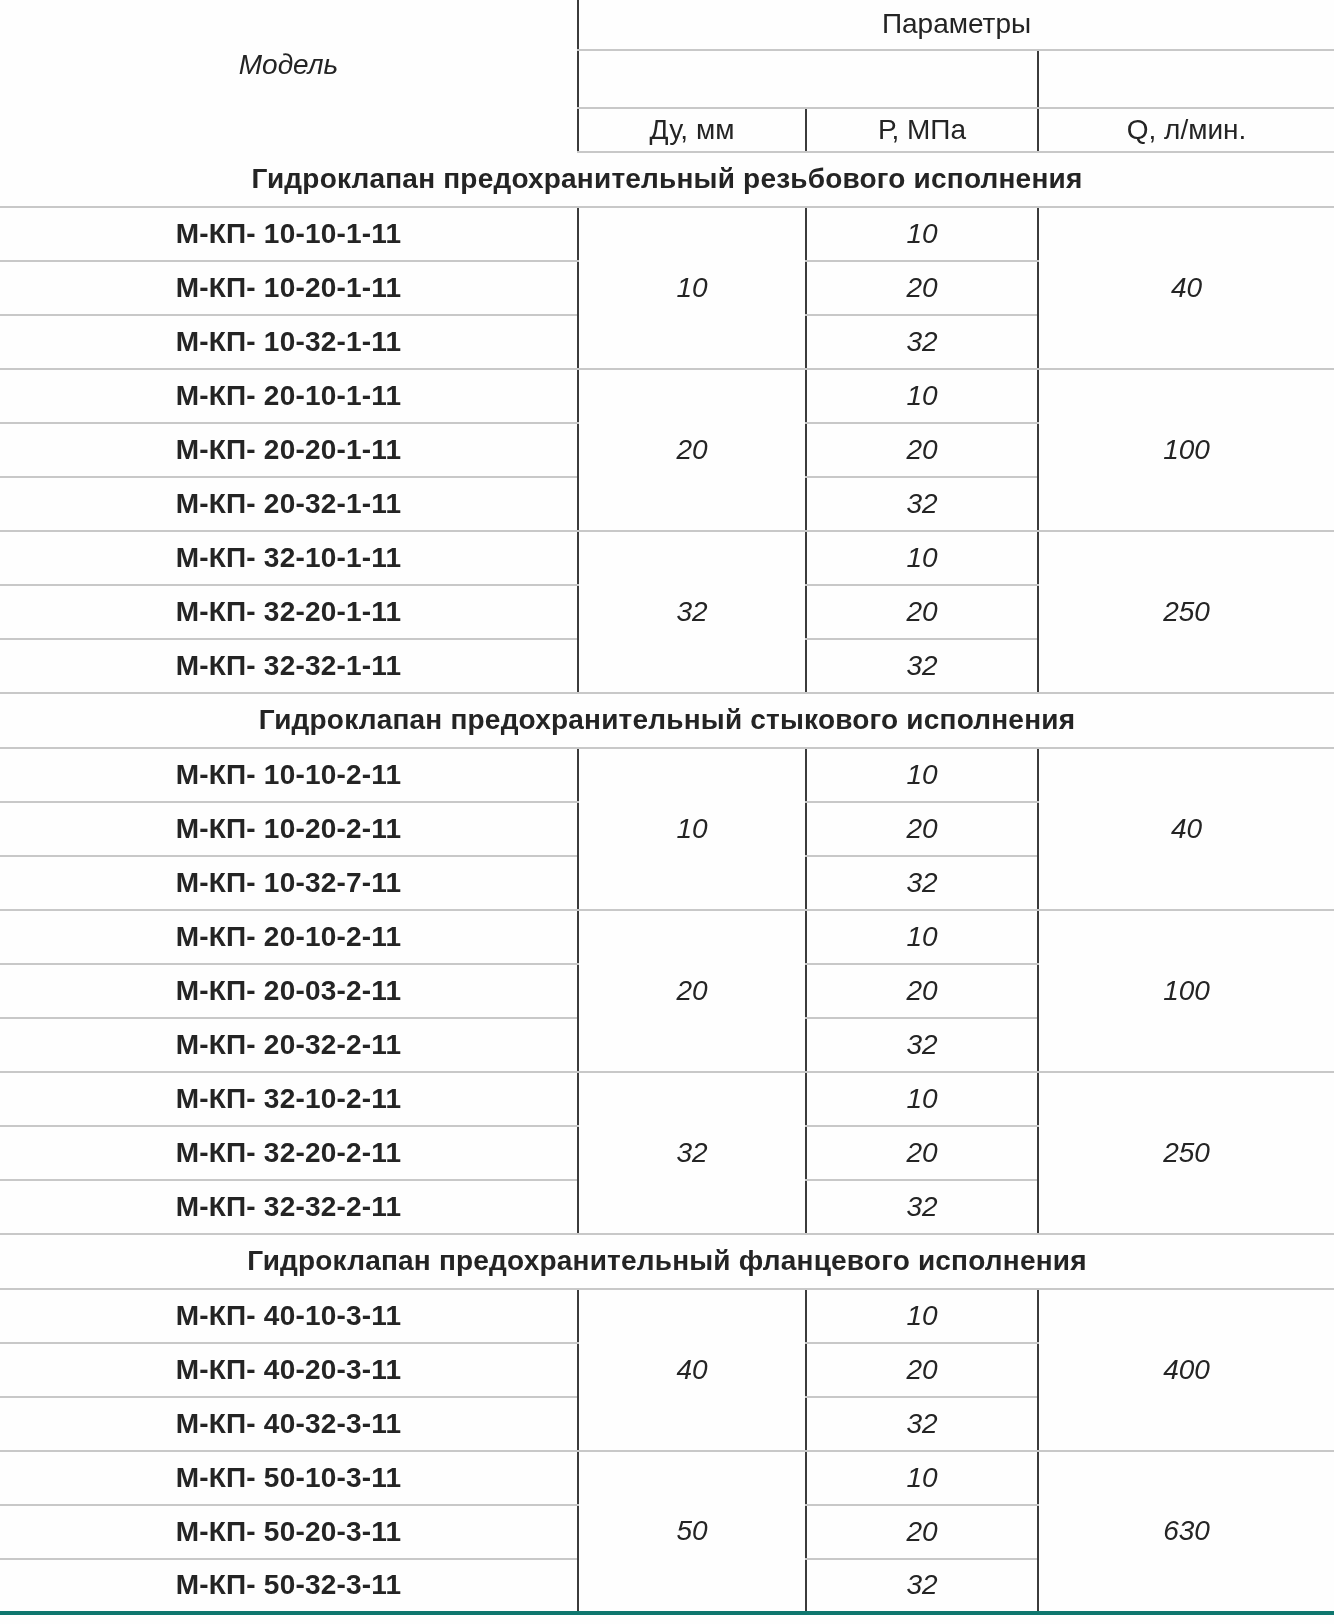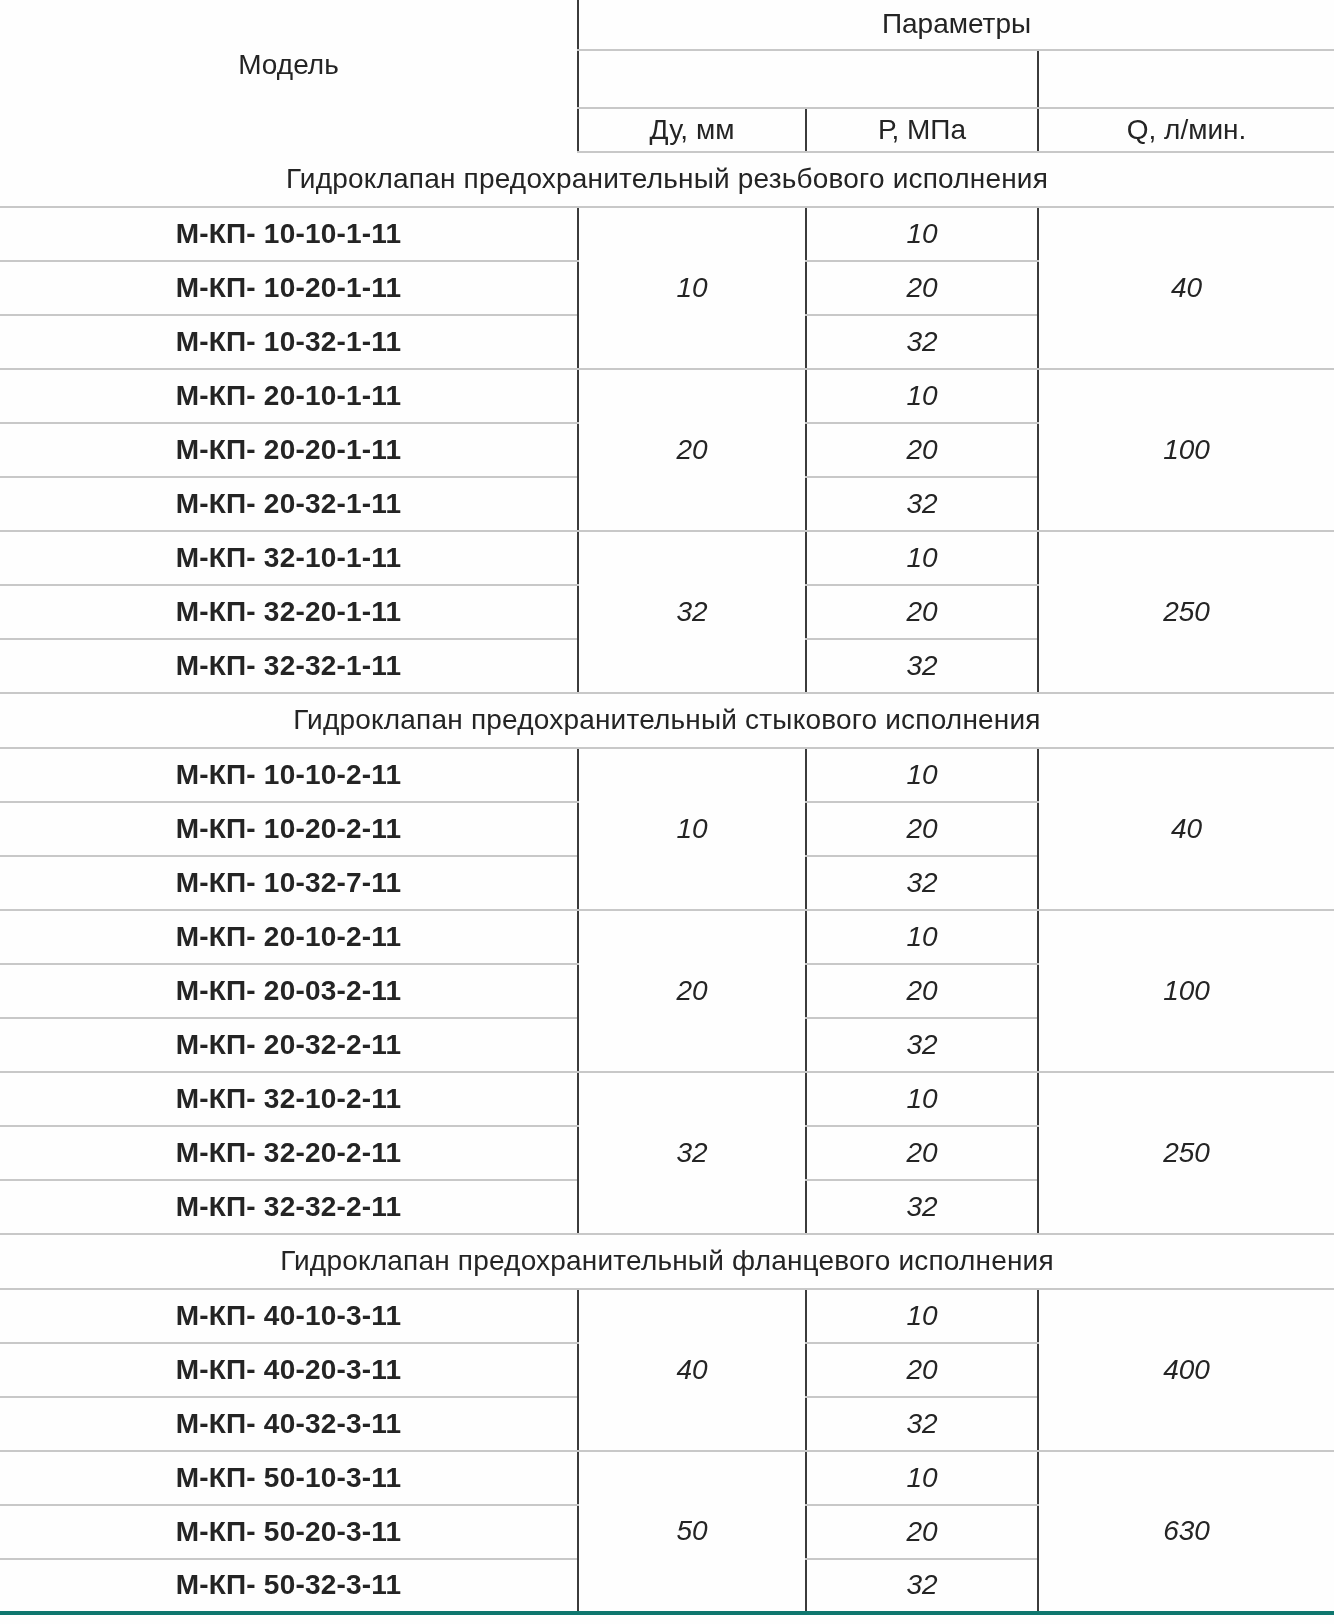--- a/index.html
+++ b/index.html
@@ -43,26 +43,27 @@
   tr.data-row  { height: 54px; }
 
   
   .bl { border-left: 2px solid #3b3b3b; }   
   .bb { border-bottom: 2px solid #c8c8c8; } 
   .last { border-bottom: 4px solid #0f766e; } 
 
   .header-model {
     font-weight: 400;
     padding-bottom: 22px; 
+    font-style: italic;
   }
   .param-head { font-weight: 400; }
   .sub-head   { font-weight: 400; }
 
   .section-title {
-    font-weight: 400;
+    font-weight: 700;
     font-size: 28px;
     letter-spacing: 0.2px;
   }
   .model-cell {
     font-weight: 700;
     letter-spacing: 0.2px;
   }
   .num-cell { font-weight: 400; font-style: italic; }
 </style>
 </head>

